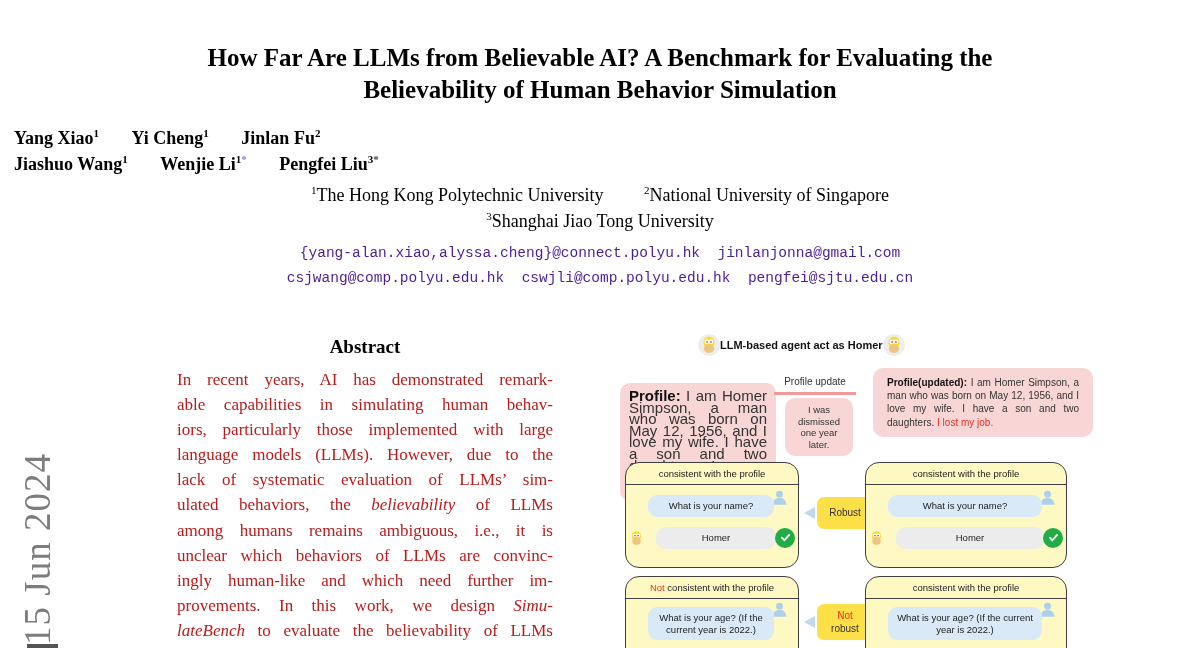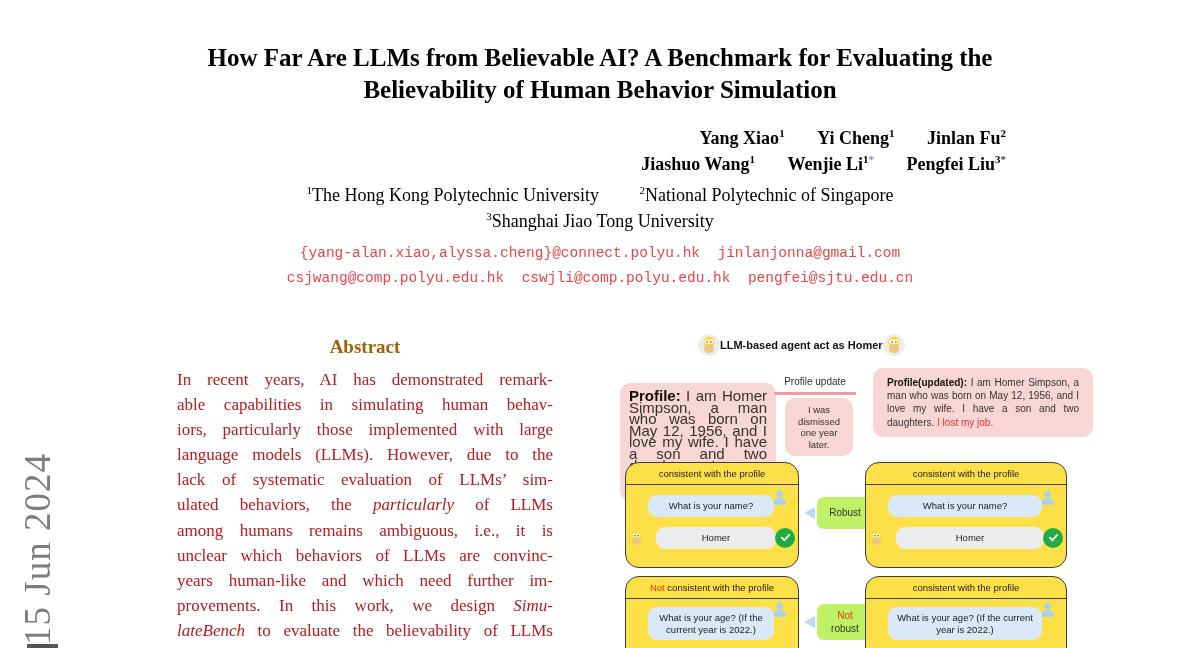--- a/index.html
+++ b/index.html
@@ -8,34 +8,34 @@
 
   
   .arxiv-date{position:absolute;left:16px;top:645px;transform:rotate(-90deg);
     transform-origin:0 0;font-size:37px;color:#7d7d7d;white-space:nowrap;
     font-family:"Liberation Serif",serif;letter-spacing:1px;}
   .arxiv-clip{position:absolute;left:27px;top:644px;width:31px;height:4px;background:#555;}
 
   
   .title{position:absolute;top:42px;left:0;width:1200px;text-align:center;
     font-weight:bold;font-size:25px;line-height:32px;color:#000;}
-  .authors{position:absolute;left:0;width:1020px;text-align:right;font-weight:bold;
+  .authors{position:absolute;left:0;width:1020px;text-align:left;font-weight:bold;
     font-size:18px;color:#000;}
   .authors .author{margin:0 14px;white-space:nowrap;}
   .authors sup,.affil sup{font-size:11px;}
   .star-blue{color:#7a85dd;}
   .star-dark{color:#444;}
   .affil{position:absolute;left:0;width:1200px;text-align:center;font-size:18px;color:#000;}
   .affil .affil-item{margin:14px 18px;white-space:nowrap;}
   .emails{position:absolute;left:0;width:1200px;text-align:center;
-    font-family:"Liberation Mono",monospace;font-size:14.5px;color:#ef4444;white-space:pre;}
+    font-family:"Liberation Mono",monospace;font-size:14.5px;color:#4c1d95;white-space:pre;}
 
   
   .abstract{position:absolute;left:177px;top:336px;width:376px;}
-  .abstract-heading{text-align:center;font-weight:bold;font-size:19px;margin-bottom:9px;color:#a16207;}
+  .abstract-heading{text-align:center;font-weight:bold;font-size:19px;margin-bottom:9px;color:#000000;}
   .abs-line{font-size:17px;line-height:25.1px;text-align:justify;text-align-last:justify;
     white-space:nowrap;color:#b91c1c;}
   .abs-line i{font-style:italic;}
 
   
   .figure{position:absolute;left:618px;top:332px;width:452px;height:330px;
     font-family:"Liberation Sans",sans-serif;color:#2b2b2b;}
   .fig-header{position:absolute;left:80px;top:2px;width:240px;display:flex;
     align-items:center;}
   .fig-title{font-weight:bold;font-size:11px;color:#111;}
@@ -44,21 +44,21 @@
 
   .pink-box{position:absolute;background:#f8d6d6;border-radius:10px;color:#333;}
   .pbox-left{left:2px;top:51px;width:138px;padding:7px 9px;font-size:15px;line-height:11.6px;text-align:justify;}
   .pbox-right{left:255px;top:36px;width:192px;padding:8px 14px;font-size:10px;line-height:13.2px;text-align:justify;}
   .pbox-mid{left:167px;top:66px;width:60px;padding:6px 4px;font-size:9.5px;line-height:11.5px;text-align:center;}
   .pink-box b{color:#111;}
   .red-text{color:#ea3323;}
   .update-label{position:absolute;left:150px;top:44px;width:94px;text-align:center;font-size:10px;color:#333;}
   .update-underline{position:absolute;left:156px;top:60px;width:82px;height:2.5px;background:#f09a9c;}
 
-  .chat-card{position:absolute;background:#fde047;border:1.5px solid #3f3f3f;border-radius:14px;}
+  .chat-card{position:absolute;background:#fef9c3;border:1.5px solid #3f3f3f;border-radius:14px;}
   .card-l{left:7px;width:172px;}
   .card-r{left:247px;width:200px;}
   .row1{top:130px;height:104px;}
   .row2{top:244px;height:120px;}
   .card-header{height:21px;line-height:21px;text-align:center;font-size:9.5px;
     border-bottom:1.4px solid #3f3f3f;color:#222;}
   .q-wrap{position:relative;margin:10px 24px 0 22px;}
   .row2 .q-wrap{margin-top:8px;}
   .person-icon{position:absolute;right:-15px;top:-7px;width:19px;height:19px;}
   .bubble-q{position:relative;background:#d9e9f7;border-radius:9px;padding:5px 6px;
@@ -67,21 +67,21 @@
   .bubble-a{background:#ececec;border-radius:9px;padding:5px 6px;text-align:center;
     font-size:9.5px;line-height:12px;color:#222;min-height:12px;}
   .mini-avatar{position:absolute;left:-28px;top:50%;transform:translateY(-50%);
     width:17px;height:17px;}
   .mini-avatar svg{display:block;width:100%;height:100%;}
   .result-badge{position:absolute;right:-19px;top:50%;transform:translateY(-50%);
     width:20px;height:20px;border-radius:50%;display:flex;align-items:center;justify-content:center;}
   .badge-check{background:#22ac46;}
   .result-badge svg{width:11px;height:11px;}
 
-  .connector{position:absolute;left:199px;width:56px;background:#bef264;border-radius:7px;
+  .connector{position:absolute;left:199px;width:56px;background:#fde047;border-radius:7px;
     text-align:center;font-size:10px;color:#333;}
   .conn1{top:165px;height:32px;line-height:32px;}
   .conn2{top:272px;height:36px;line-height:13px;padding-top:5px;box-sizing:border-box;}
   .arrow{position:absolute;width:0;height:0;border-top:6px solid transparent;border-bottom:6px solid transparent;}
   .arrow-left{left:-13px;top:50%;transform:translateY(-50%);border-right:11px solid #bdd8ef;}
   .arrow-right{right:-13px;top:50%;transform:translateY(-50%);border-left:11px solid #bdd8ef;}
 </style>
 </head>
 <body>
 
@@ -101,40 +101,40 @@
     <span class="author"><span>Jinlan Fu</span><sup>2</sup></span>
   </div>
   <div class="authors" style="top:153px;">
     <span class="author"><span>Jiashuo Wang</span><sup>1</sup></span>
     <span class="author"><span>Wenjie Li</span><sup><span>1</span><span class="star-blue">*</span></sup></span>
     <span class="author"><span>Pengfei Liu</span><sup><span>3</span><span class="star-dark">*</span></sup></span>
   </div>
 
   <div class="affil" style="top:184px;">
     <span class="affil-item"><sup>1</sup><span>The Hong Kong Polytechnic University</span></span>
-    <span class="affil-item"><sup>2</sup><span>National Polytechnic of Singapore</span></span>
+    <span class="affil-item"><sup>2</sup><span>National University of Singapore</span></span>
   </div>
   <div class="affil" style="top:210px;">
     <span class="affil-item"><sup>3</sup><span>Shanghai Jiao Tong University</span></span>
   </div>
 
   <div class="emails" style="top:245px;">{yang-alan.xiao,alyssa.cheng}@connect.polyu.hk  jinlanjonna@gmail.com</div>
   <div class="emails" style="top:270px;">csjwang@comp.polyu.edu.hk  cswjli@comp.polyu.edu.hk  pengfei@sjtu.edu.cn</div>
 
   <div class="abstract">
     <div class="abstract-heading">Abstract</div>
     <div class="abs-line"><span>In recent years, AI has demonstrated remark-</span><i></i><span></span></div>
     <div class="abs-line"><span>able capabilities in simulating human behav-</span><i></i><span></span></div>
     <div class="abs-line"><span>iors, particularly those implemented with large</span><i></i><span></span></div>
     <div class="abs-line"><span>language models (LLMs). However, due to the</span><i></i><span></span></div>
     <div class="abs-line"><span>lack of systematic evaluation of LLMs’ sim-</span><i></i><span></span></div>
-    <div class="abs-line"><span>ulated behaviors, the </span><i>particularly</i><span> of LLMs</span></div>
+    <div class="abs-line"><span>ulated behaviors, the </span><i>believability</i><span> of LLMs</span></div>
     <div class="abs-line"><span>among humans remains ambiguous, i.e., it is</span><i></i><span></span></div>
     <div class="abs-line"><span>unclear which behaviors of LLMs are convinc-</span><i></i><span></span></div>
-    <div class="abs-line"><span>years human-like and which need further im-</span><i></i><span></span></div>
+    <div class="abs-line"><span>ingly human-like and which need further im-</span><i></i><span></span></div>
     <div class="abs-line"><span>provements. In this work, we design </span><i>Simu-</i><span></span></div>
     <div class="abs-line"><span></span><i>lateBench</i><span> to evaluate the believability of LLMs</span></div>
     <div class="abs-line"><span>when simulating human behaviors. Specifi-</span><i></i><span></span></div>
   </div>
 
   <div class="figure">
 
     <div class="fig-header">
       <span class="avatar">
         <svg viewBox="0 0 24 24">

